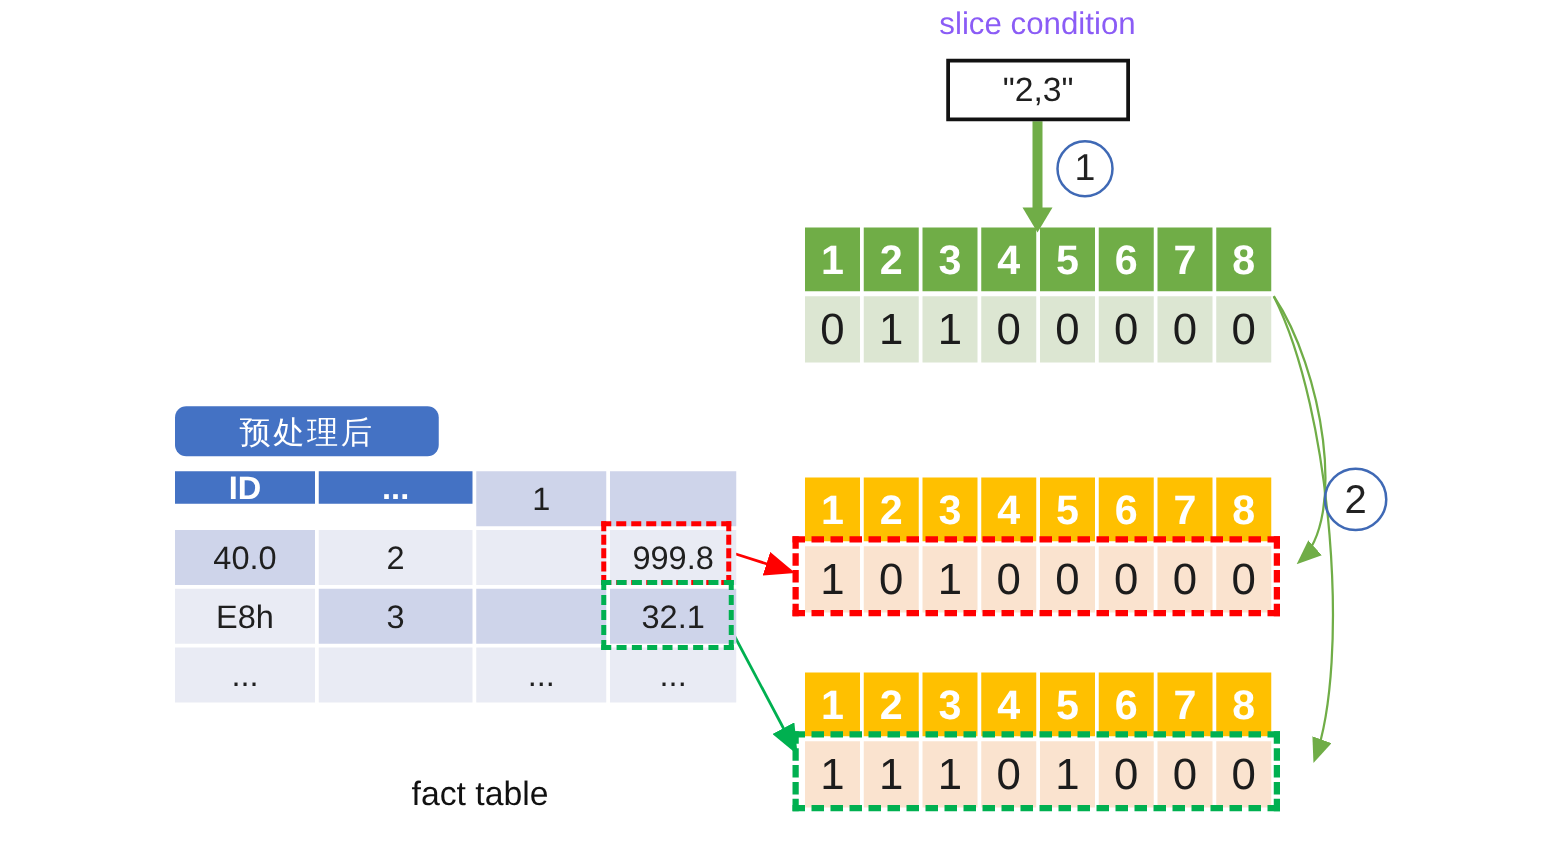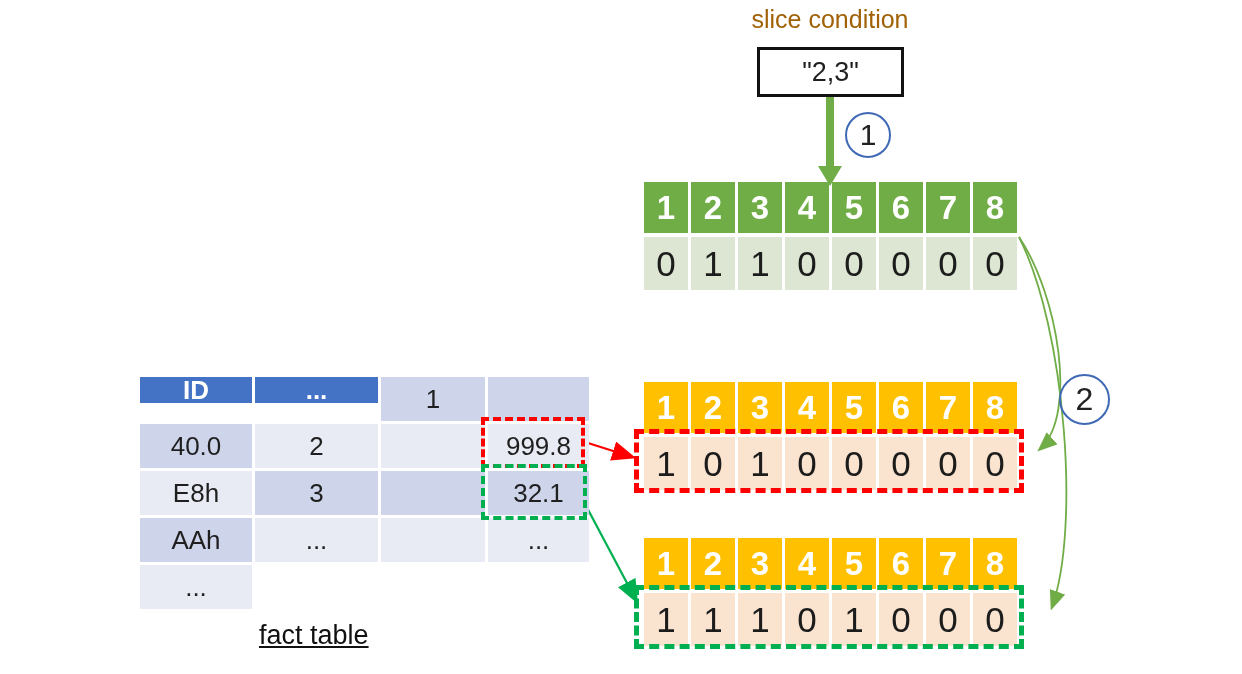--- a/index.html
+++ b/index.html
@@ -2,21 +2,21 @@
 <html><head>
 <meta charset="utf-8">
 <style>
   html,body{margin:0;padding:0;background:#fff;}
   #canvas{
     position:relative;width:1242px;height:674px;background:#ffffff;overflow:hidden;
     font-family:"Liberation Sans", sans-serif;color:#1f1f1f;
   }
   .abs{position:absolute;}
   
-  .slice-label{left:700px;top:5px;width:260px;text-align:center;font-size:25px;color:#a16207;}
+  .slice-label{left:700px;top:5px;width:260px;text-align:center;font-size:25px;color:#8b5cf6;}
   .cond-box{left:757px;top:47px;width:141px;height:44px;border:3px solid #121212;
     display:flex;align-items:center;justify-content:center;font-size:27px;background:#fff;}
   
   .step-circle{border:2.5px solid #3f69b5;border-radius:50%;display:flex;align-items:center;
     justify-content:center;color:#222;background:#fff0;}
   #step1{left:845px;top:112px;width:42px;height:42px;font-size:30px;}
   #step2{left:1059px;top:374px;width:47px;height:47px;font-size:32px;}
   
   .bitmap{position:absolute;}
   .brow{display:flex;gap:3px;}
@@ -40,21 +40,21 @@
   .table-tag{left:140px;top:325px;width:211px;height:40px;background:#4472C4;color:#fff;
     border-radius:9px;display:flex;align-items:center;justify-content:center;
     font-size:25px;letter-spacing:2px;}
   .ftable{left:140px;top:377px;display:grid;grid-template-columns:112px 123px 104px 101px;
     grid-auto-rows:auto;gap:3px;}
   .ftable .th{background:#4472C4;color:#fff;font-weight:bold;height:26px;font-size:26px;
     display:flex;align-items:center;justify-content:center;}
   .ftable .td{height:44px;font-size:26px;display:flex;align-items:center;justify-content:center;}
   .ftable .dark{background:#CED4EA;}
   .ftable .light{background:#E9EBF4;}
-  .fact-caption{left:259px;top:620px;width:250px;text-align:left;font-size:27px;color:#111;text-decoration:underline;}
+  .fact-caption{left:259px;top:620px;width:250px;text-align:center;font-size:27px;color:#111;}
   svg.overlay{position:absolute;left:0;top:0;pointer-events:none;}
 </style>
 </head>
 <body>
 
 <div id="canvas">
 
   <svg class="overlay" width="1242" height="674" viewBox="0 0 1242 674">
     <defs>
       <marker id="ah-olive" orient="auto" markerWidth="11" markerHeight="9" refX="9" refY="4.5">
@@ -147,38 +147,38 @@
       <div class="cell">1</div>
       <div class="cell">1</div>
       <div class="cell">0</div>
       <div class="cell">1</div>
       <div class="cell">0</div>
       <div class="cell">0</div>
       <div class="cell">0</div>
     </div>
   </div>
 
+  <div class="abs table-tag">预处理后</div>
 
   <div class="abs ftable">
     <div class="th">ID</div>
     <div class="th">...</div>
 
     <div class="td dark">1</div>
     <div class="td dark"></div>
     <div class="td dark">40.0</div>
 
     <div class="td light">2</div>
     <div class="td light"></div>
     <div class="td light">999.8</div>
     <div class="td light">E8h</div>
 
     <div class="td dark">3</div>
     <div class="td dark"></div>
     <div class="td dark">32.1</div>
-    <div class="td dark">AAh</div>
 
     <div class="td light">...</div>
     <div class="td light"></div>
     <div class="td light">...</div>
     <div class="td light">...</div>
   </div>
 
   <div class="abs fact-caption">fact table</div>
 
   <div class="abs dash red" id="dash-a0h"></div>

